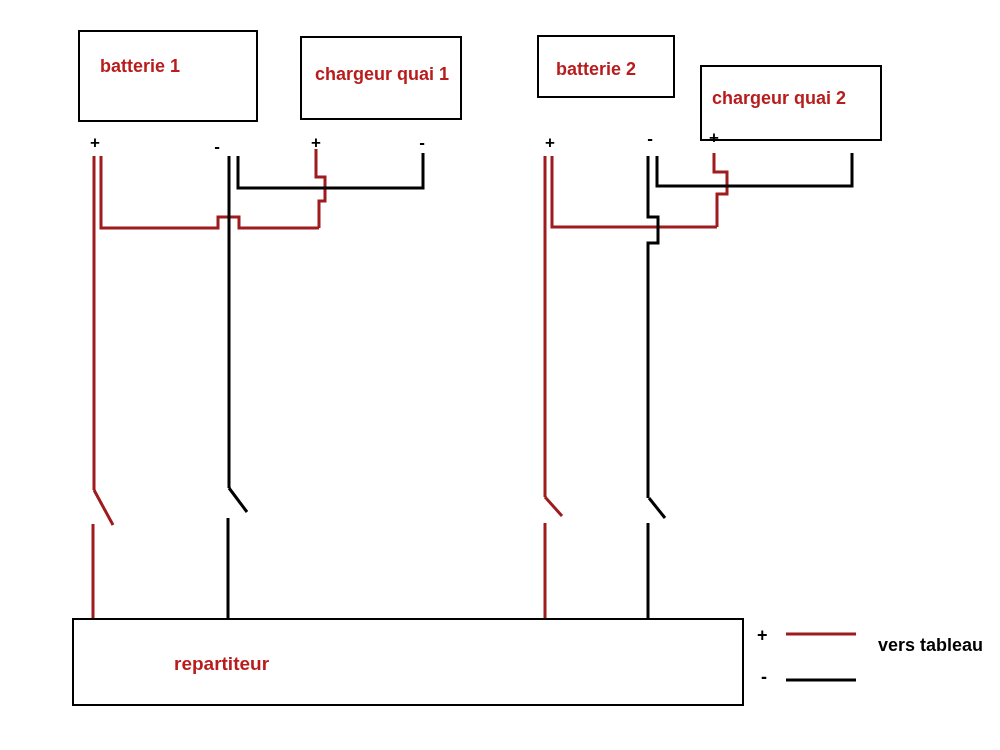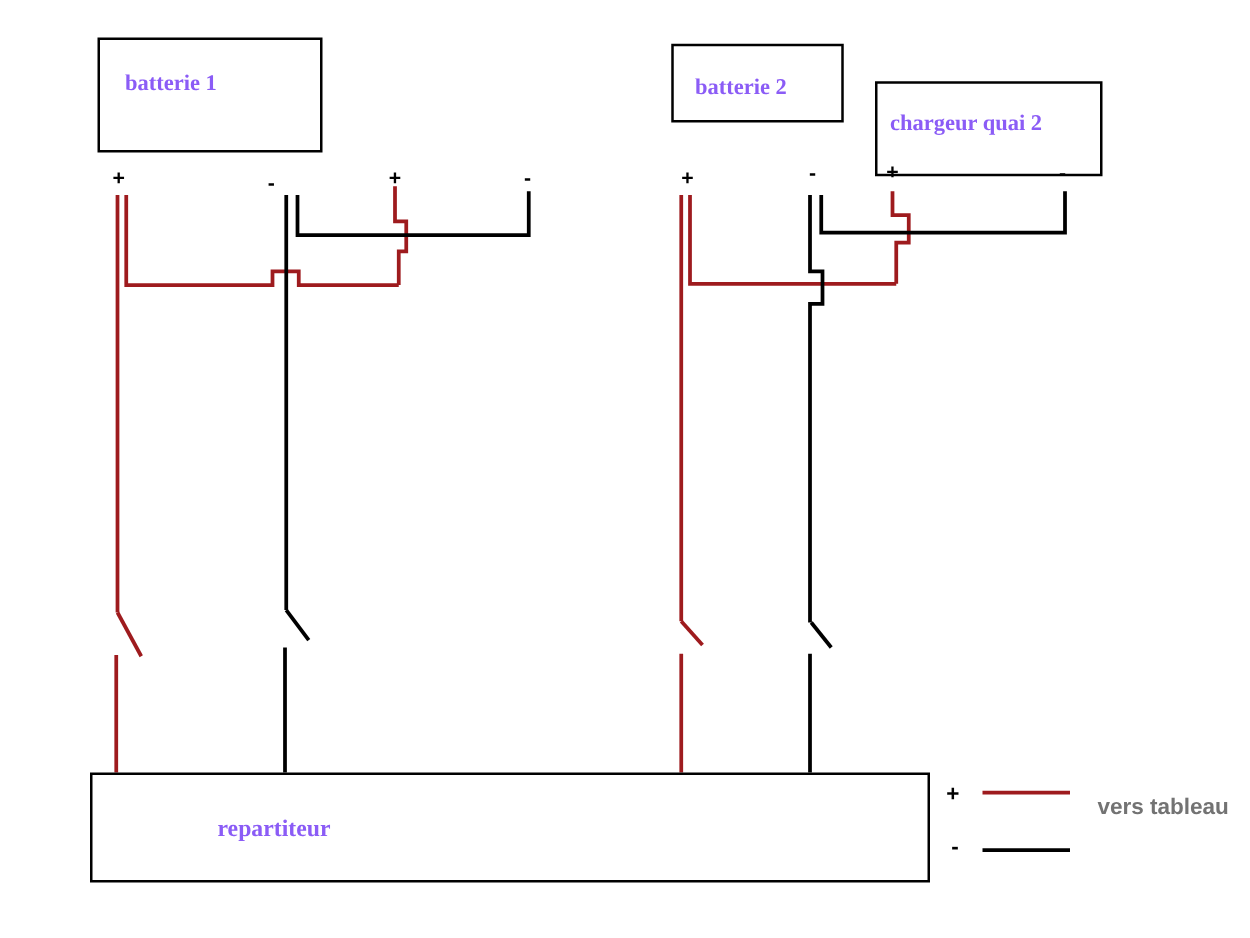--- a/index.html
+++ b/index.html
@@ -20,22 +20,21 @@
     left: 0;
     top: 0;
   }
   .box {
     position: absolute;
     border: 2px solid #000000;
     background: #ffffff;
     box-sizing: border-box;
     font-weight: bold;
     font-size: 18px;
-    color: #8b5cf6;
-    font-family: Liberation Serif, serif;
+    color: #b91c1c;
   }
   .box-batterie1   { left: 78px;  top: 30px;  width: 180px; height: 92px; padding: 24px 0 0 20px; }
   .box-chargeur1   { left: 300px; top: 36px;  width: 162px; height: 84px; padding: 26px 0 0 13px; }
   .box-batterie2   { left: 537px; top: 35px;  width: 138px; height: 63px; padding: 22px 0 0 17px; }
   .box-chargeur2   { left: 700px; top: 35px;  width: 182px; height: 76px; padding: 21px 0 0 10px; margin-top: 30px; }
   .box-repartiteur { left: 72px;  top: 618px; width: 672px; height: 88px; padding: 33px 0 0 100px; font-size: 19px; }
   .terminal {
     position: absolute;
     font-weight: bold;
     font-size: 17px;
@@ -49,21 +48,21 @@
     font-size: 18px;
     color: #000000;
     line-height: 1;
   }
   .legend-caption {
     position: absolute;
     left: 878px;
     top: 636px;
     font-weight: bold;
     font-size: 18px;
-    color: #737373;
+    color: #000000;
     line-height: 1;
   }
 </style>
 </head>
 <body>
 
 <div id="canvas">
 
   <svg id="wires" width="1000" height="750" viewBox="0 0 1000 750" fill="none" stroke-width="3" stroke-linecap="butt" stroke-linejoin="miter">
 
@@ -87,20 +86,23 @@
     <path d="M 649 498 L 665 518" stroke="#000000"></path>
     <path d="M 648 523 L 648 619" stroke="#000000"></path>
 
     <path d="M 786 634 L 856 634" stroke="#9e1b1e"></path>
     <path d="M 786 680 L 856 680" stroke="#000000"></path>
   </svg>
 
   <div class="box box-batterie1">
     <span>batterie 1</span>
   </div>
+  <div class="box box-chargeur1">
+    <span>chargeur quai 1</span>
+  </div>
   <div class="box box-batterie2">
     <span>batterie 2</span>
   </div>
   <div class="box box-chargeur2">
     <span>chargeur quai 2</span>
   </div>
   <div class="box box-repartiteur">
     <span>repartiteur</span>
   </div>
 

